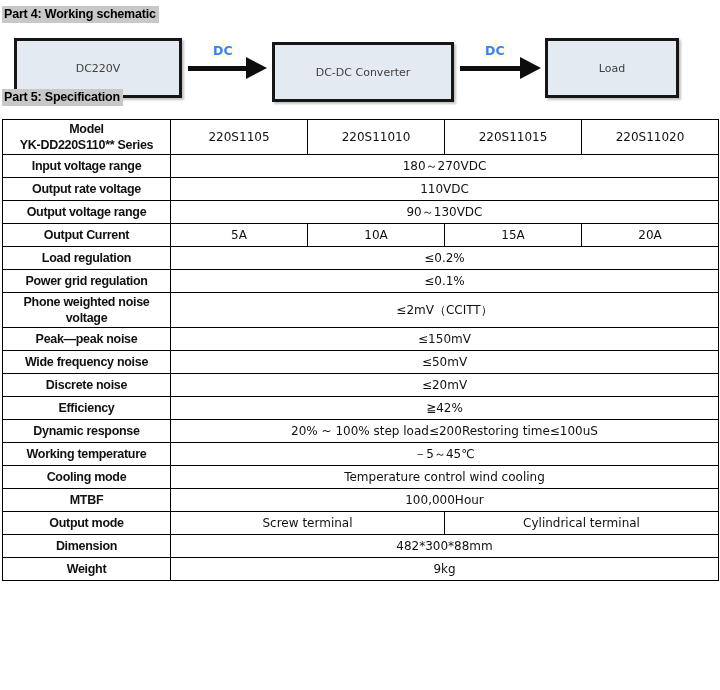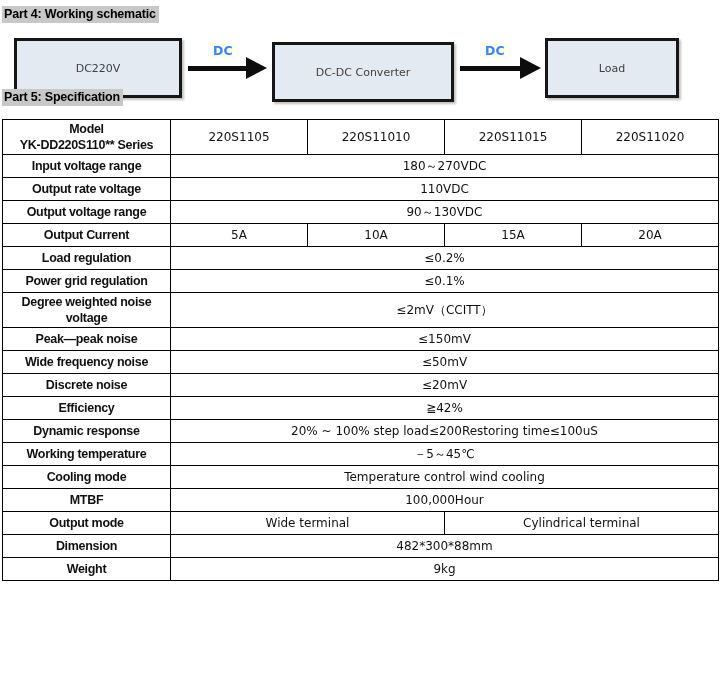--- a/index.html
+++ b/index.html
@@ -183,21 +183,21 @@
       <tr>
         <td class="label">Load regulation</td>
         <td colspan="4">≤0.2%</td>
       </tr>
       <tr>
         <td class="label">Power grid regulation</td>
         <td colspan="4">≤0.1%</td>
       </tr>
       <tr class="tall">
         <td class="label label-two-line">
-          <div>Degree weighted noise</div>
+          <div>Phone weighted noise</div>
           <div>voltage</div>
         </td>
         <td colspan="4">≤2mV（CCITT）</td>
       </tr>
       <tr>
         <td class="label">Peak—peak noise</td>
         <td colspan="4">≤150mV</td>
       </tr>
       <tr>
         <td class="label">Wide frequency noise</td>
@@ -222,21 +222,21 @@
       <tr>
         <td class="label">Cooling mode</td>
         <td colspan="4">Temperature control wind cooling</td>
       </tr>
       <tr>
         <td class="label">MTBF</td>
         <td colspan="4">100,000Hour</td>
       </tr>
       <tr>
         <td class="label">Output mode</td>
-        <td colspan="2">Wide terminal</td>
+        <td colspan="2">Screw terminal</td>
         <td colspan="2">Cylindrical terminal</td>
       </tr>
       <tr>
         <td class="label">Dimension</td>
         <td colspan="4">482*300*88mm</td>
       </tr>
       <tr>
         <td class="label">Weight</td>
         <td colspan="4">9kg</td>
       </tr>

